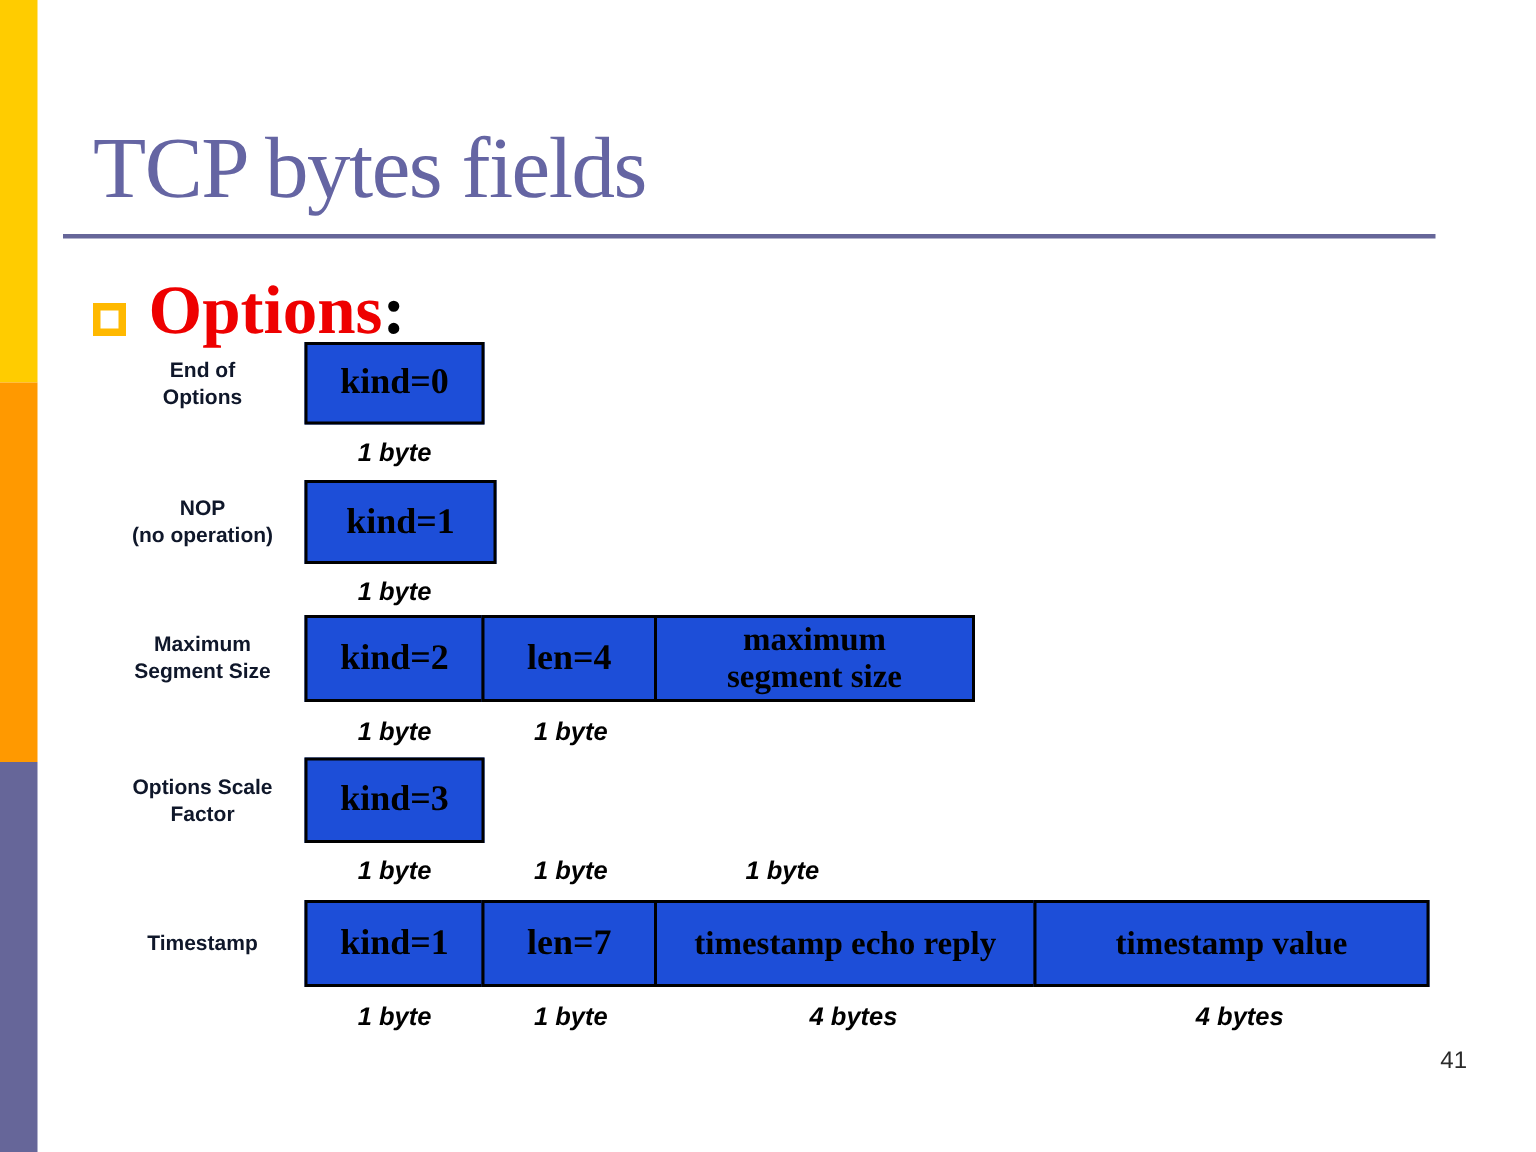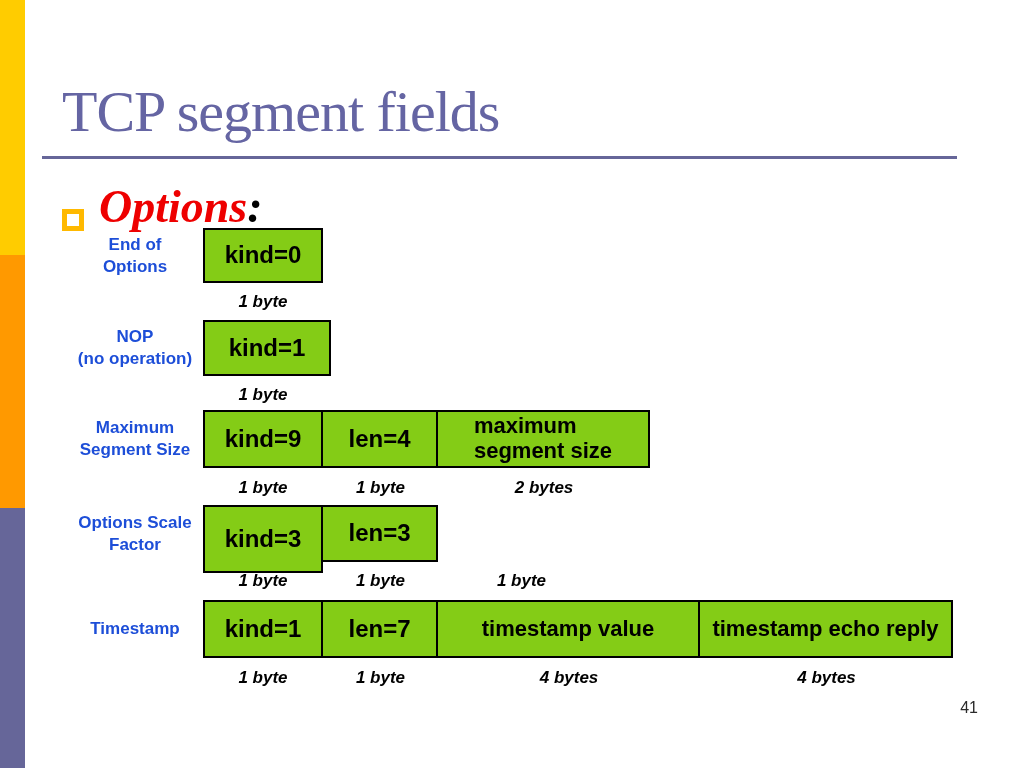--- a/index.html
+++ b/index.html
@@ -25,47 +25,47 @@
     font-family:"Liberation Serif", serif;
     font-size:58px; line-height:1.05; letter-spacing:-1px;
     color:#6565a3; white-space:nowrap;
   }
   .title-rule {
     position:absolute; left:42px; top:156px;
     width:915px; height:3px; background:#666699;
   }
 
   
-  .options-heading { position:absolute; left:62px; top:183px; display:flex; align-items:flex-end;font-style:italic; }
+  .options-heading { position:absolute; left:62px; top:183px; display:flex; align-items:center; }
   .bullet-square {
     display:inline-block; box-sizing:border-box;
     width:22px; height:22px; margin-top:12px; margin-right:15px;
     border:5px solid #ffb900; background:transparent;
   }
   .options-text {
     font-family:"Liberation Serif", serif;
     font-weight:bold; font-size:46px; line-height:1.05;
     color:#ee0000; white-space:nowrap;
   }
   .options-colon { color:#000000; }
 
   
   .opt-row { position:absolute; left:0; width:1024px; }
   .opt-label {
     position:absolute; left:50px; top:0; width:170px;
     display:flex; align-items:center; justify-content:center;
-    text-align:center; font-weight:bold; font-size:17px; line-height:1.28;
-    color:#1d4ed8; white-space:pre-line;
+    text-align:center; font-weight:bold; font-size:14px; line-height:1.28;
+    color:#0f172a; white-space:pre-line;
   }
   .opt-boxes { position:absolute; left:203px; top:0; display:flex; }
   .opt-cell {
     box-sizing:border-box; border:2px solid #000; margin-left:-2px;
     display:flex; align-items:center; justify-content:center;
-    font-weight:bold; font-size:24px; line-height:1.12;
-    color:#000; white-space:pre-line; background:#84cc16;
+    text-align:center; font-weight:bold; font-size:24px; line-height:1.12;
+    color:#000; white-space:pre-line; background:#1d4ed8;font-family:Liberation Serif, serif;
   }
   .opt-cell:first-child { margin-left:0; }
   .opt-cell.small-text { font-size:22px; }
   .opt-bytes { position:absolute; left:203px; display:flex;font-style:italic; }
   .opt-byte {
     text-align:center; font-weight:bold; font-size:17px; color:#000;
   }
 
   
   .page-number {
@@ -77,21 +77,21 @@
 <body>
 
 <div class="slide">
 
   <div class="left-bar">
     <div class="bar-seg bar-yellow"></div>
     <div class="bar-seg bar-orange"></div>
     <div class="bar-seg bar-purple"></div>
   </div>
 
-  <div class="title">TCP segment fields</div>
+  <div class="title">TCP bytes fields</div>
   <div class="title-rule"></div>
 
   <div class="options-heading">
     <span class="bullet-square"></span>
     <span class="options-text"><span>Options</span><span class="options-colon">:</span></span>
   </div>
 
   <div class="opt-row" style="top:228px">
     <div class="opt-label" style="height:55px">End of
 Options</div>
@@ -111,53 +111,51 @@
     </div>
     <div class="opt-bytes" style="top:65px">
       <div class="opt-byte" style="width:120px">1 byte</div>
     </div>
   </div>
 
   <div class="opt-row" style="top:410px">
     <div class="opt-label" style="height:58px">Maximum
 Segment Size</div>
     <div class="opt-boxes">
-      <div class="opt-cell" style="width:120px;height:58px">kind=9</div>
+      <div class="opt-cell" style="width:120px;height:58px">kind=2</div>
       <div class="opt-cell" style="width:117px;height:58px">len=4</div>
       <div class="opt-cell small-text" style="width:214px;height:58px">maximum
 segment size</div>
     </div>
     <div class="opt-bytes" style="top:68px">
       <div class="opt-byte" style="width:120px">1 byte</div>
       <div class="opt-byte" style="width:115px">1 byte</div>
-      <div class="opt-byte" style="width:212px">2 bytes</div>
     </div>
   </div>
 
   <div class="opt-row" style="top:505px">
     <div class="opt-label" style="height:57px">Options Scale
 Factor</div>
     <div class="opt-boxes">
-      <div class="opt-cell" style="width:120px;height:68px">kind=3</div>
-      <div class="opt-cell" style="width:117px;height:57px">len=3</div>
+      <div class="opt-cell" style="width:120px;height:57px">kind=3</div>
     </div>
     <div class="opt-bytes" style="top:66px">
       <div class="opt-byte" style="width:120px">1 byte</div>
       <div class="opt-byte" style="width:115px">1 byte</div>
       <div class="opt-byte" style="width:167px">1 byte</div>
     </div>
   </div>
 
   <div class="opt-row" style="top:600px">
     <div class="opt-label" style="height:58px">Timestamp</div>
     <div class="opt-boxes">
       <div class="opt-cell" style="width:120px;height:58px">kind=1</div>
       <div class="opt-cell" style="width:117px;height:58px">len=7</div>
+      <div class="opt-cell small-text" style="width:255px;height:58px">timestamp echo reply</div>
       <div class="opt-cell small-text" style="width:264px;height:58px">timestamp value</div>
-      <div class="opt-cell small-text" style="width:255px;height:58px">timestamp echo reply</div>
     </div>
     <div class="opt-bytes" style="top:68px">
       <div class="opt-byte" style="width:120px">1 byte</div>
       <div class="opt-byte" style="width:115px">1 byte</div>
       <div class="opt-byte" style="width:262px">4 bytes</div>
       <div class="opt-byte" style="width:253px">4 bytes</div>
     </div>
   </div>
 
   <div class="page-number">41</div>

